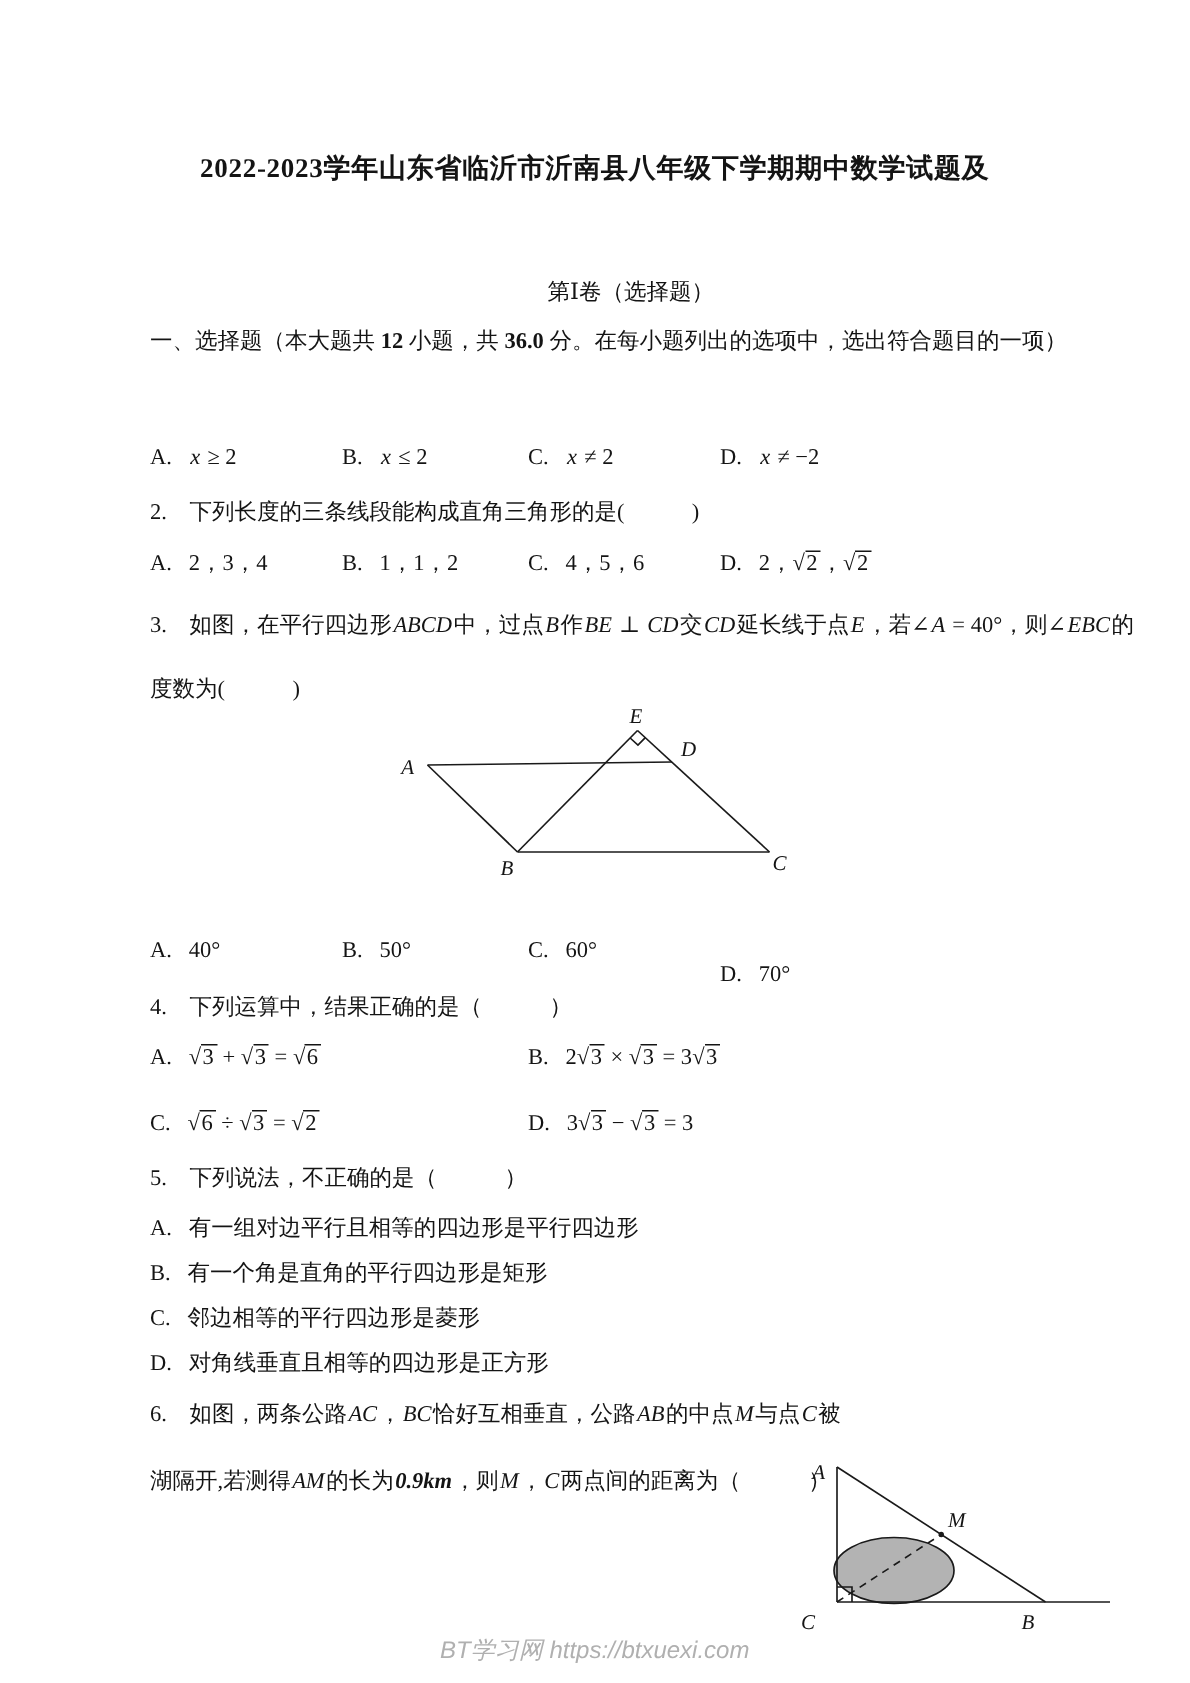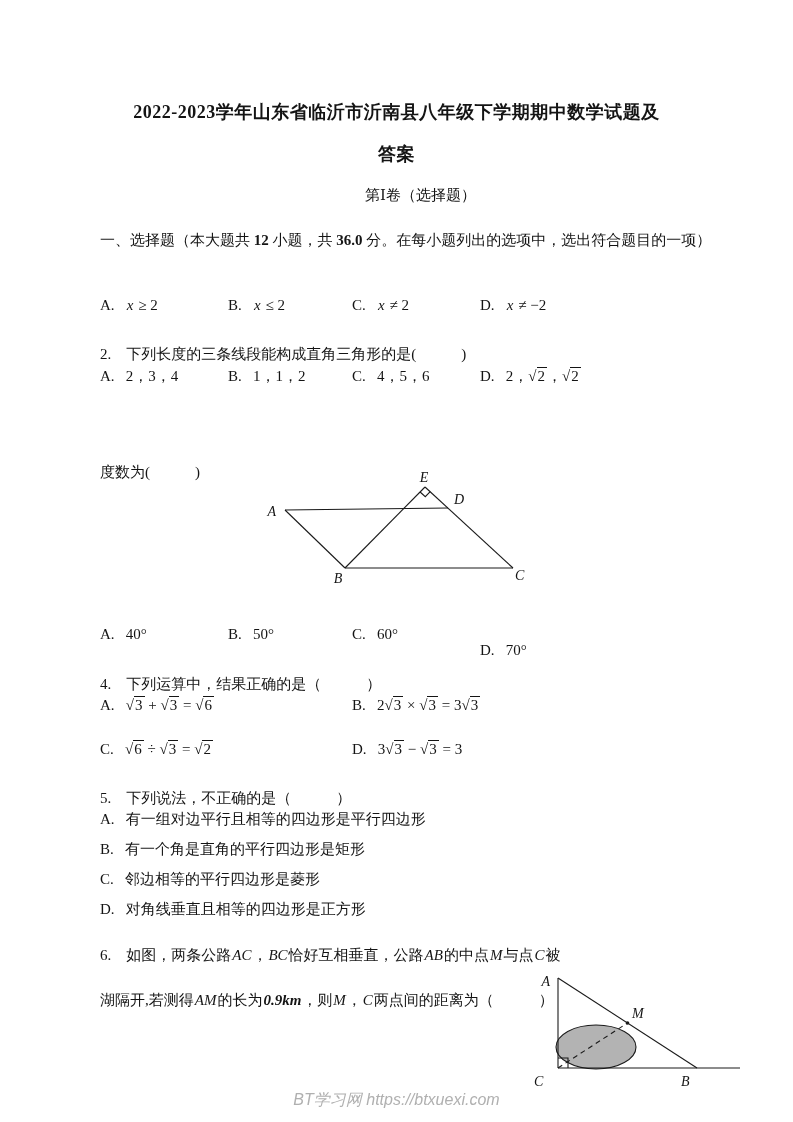--- a/index.html
+++ b/index.html
@@ -12,21 +12,21 @@
     font-size: 15px; color: #141414;
     overflow: hidden;
   }
   .abs { position: absolute; }
   .doc-title {
     left: 0; width: 100%; text-align: center;
     font-size: 18px; font-weight: 700; line-height: 28px;
     letter-spacing: 0.5px;
   }
   .subtitle { left: 0; width: 100%; text-align: center; line-height: 20px; padding-left: 48px; }
-  .stem { left: 100px; width: 620px; line-height: 22px; white-space: nowrap; margin-top: 12px; }
+  .stem { left: 100px; width: 620px; line-height: 22px; white-space: nowrap; }
   .opt  { line-height: 24px; white-space: nowrap; }
   i { font-style: italic; padding: 0 1px; }
   .sq { white-space: nowrap; }
   .rd { border-top: 1px solid #141414; padding: 0 2px 0 1px; }
   .watermark {
     left: 0; width: 100%; text-align: center;
     color: #b0b0b0; font-size: 16px;
     font-family: "Liberation Sans", sans-serif;
     font-style: italic;
   }
@@ -34,35 +34,35 @@
     font-family: "Liberation Serif", "DejaVu Serif", serif;
     font-style: italic; font-size: 14px; fill: #141414;
   }
 </style>
 </head>
 <body>
 
 <div class="page">
 
   <div class="abs doc-title" style="top:98px">2022-2023学年山东省临沂市沂南县八年级下学期期中数学试题及</div>
-  <div class="abs doc-title" style="top:140px">答案</div>
   <div class="abs subtitle" style="top:185px">第Ⅰ卷（选择题）</div>
   <div class="abs stem" style="top:217px">一、选择题（本大题共 <b>12</b> 小题，共 <b>36.0</b> 分。在每小题列出的选项中，选出符合题目的一项）</div>
 
   <div class="abs opt" style="top:293px;left:100px">A.&nbsp;&nbsp;&nbsp;<i>x</i> ≥ 2</div>
   <div class="abs opt" style="top:293px;left:228px">B.&nbsp;&nbsp;&nbsp;<i>x</i> ≤ 2</div>
   <div class="abs opt" style="top:293px;left:352px">C.&nbsp;&nbsp;&nbsp;<i>x</i> ≠ 2</div>
   <div class="abs opt" style="top:293px;left:480px">D.&nbsp;&nbsp;&nbsp;<i>x</i> ≠ −2</div>
 
   <div class="abs stem" style="top:331px">2.&nbsp;&nbsp;&nbsp;&nbsp;下列长度的三条线段能构成直角三角形的是(   )</div>
   <div class="abs opt" style="top:364px;left:100px">A.&nbsp;&nbsp;&nbsp;2，3，4</div>
   <div class="abs opt" style="top:364px;left:228px">B.&nbsp;&nbsp;&nbsp;1，1，2</div>
   <div class="abs opt" style="top:364px;left:352px">C.&nbsp;&nbsp;&nbsp;4，5，6</div>
   <div class="abs opt" style="top:364px;left:480px">D.&nbsp;&nbsp;&nbsp;2，<span class="sq">√<span class="rd">2</span></span>，<span class="sq">√<span class="rd">2</span></span></div>
 
+  <div class="abs stem" style="top:406px">3.&nbsp;&nbsp;&nbsp;&nbsp;如图，在平行四边形<i>ABCD</i>中，过点<i>B</i>作<i>BE</i> ⊥ <i>CD</i>交<i>CD</i>延长线于点<i>E</i>，若∠<i>A</i> = 40°，则∠<i>EBC</i>的</div>
   <div class="abs stem" style="top:449px">度数为(   )</div>
 
   <svg class="abs" style="top:468px;left:258px" width="285" height="128" viewBox="0 0 285 128">
     <g stroke="#1a1a1a" stroke-width="1.1" fill="none">
       <path d="M27,42 L190,40"></path>
       <path d="M27,42 L87,100"></path>
       <path d="M87,100 L255,100"></path>
       <path d="M255,100 L167,19"></path>
       <path d="M87,100 L167,19"></path>
       <polyline points="172.2,23.7 167.3,28.7 162.1,24.0"></polyline>

